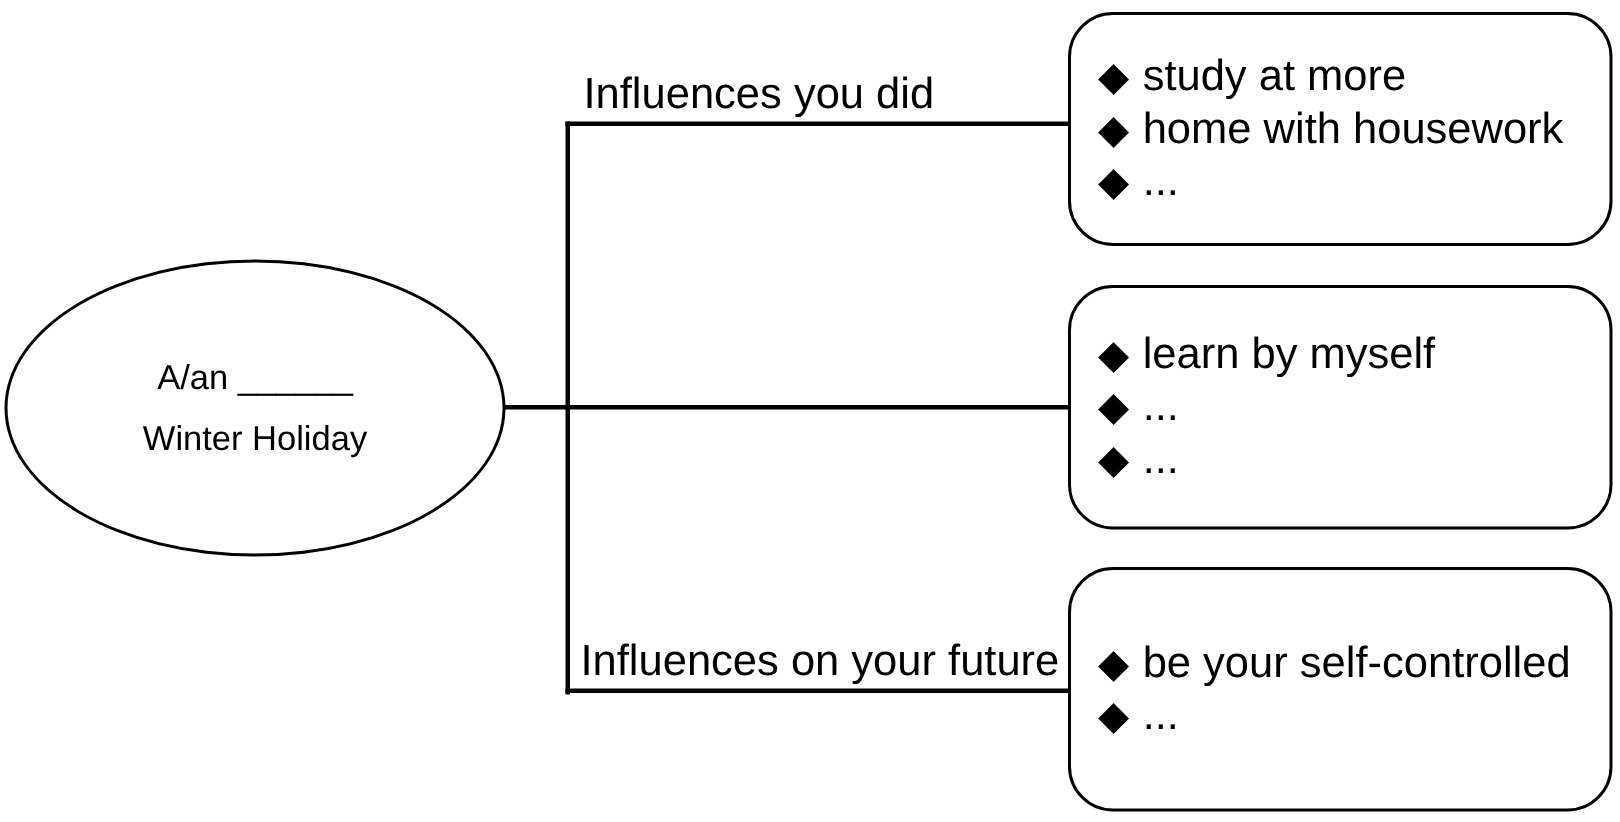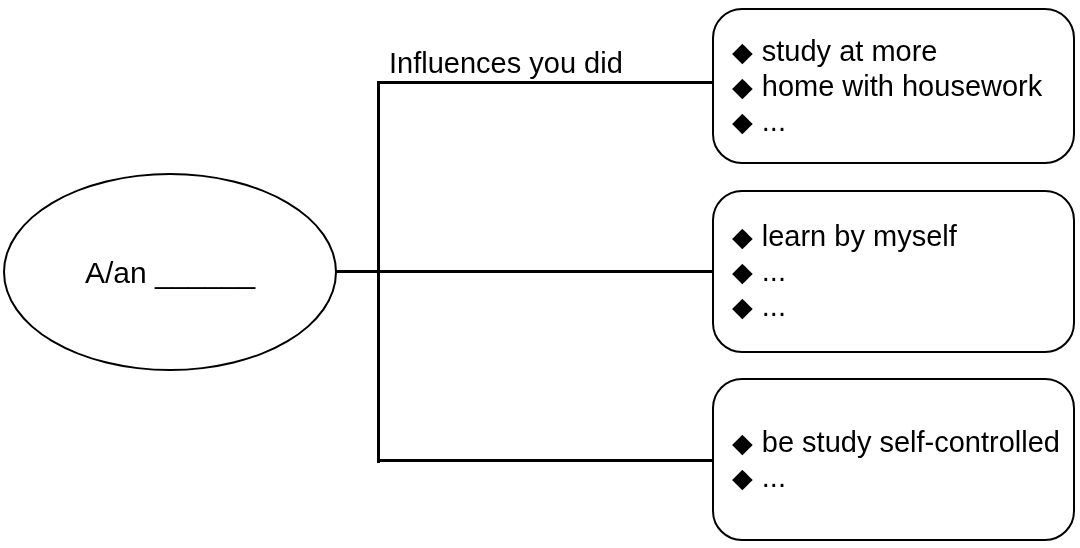--- a/index.html
+++ b/index.html
@@ -17,21 +17,21 @@
     left: 3px; top: 173px;
     width: 334px; height: 198px;
     border: 2.5px solid #000;
     border-radius: 50%;
     box-sizing: border-box;
     display: flex;
     flex-direction: column;
     align-items: center;
     justify-content: center;
     text-align: left;
-    font-size: 30px;
+    font-size: 23px;
     line-height: 41px;
     white-space: nowrap;
   }
   .line { position: absolute; background: #000; }
   .line-stub     { left: 336px; top: 270px; width: 43px;  height: 3px; }
   .line-trunk    { left: 377px; top: 81px;  width: 3px;   height: 382px; }
   .line-branch-1 { left: 377px; top: 81px;  width: 336px; height: 3px; }
   .line-branch-2 { left: 377px; top: 270px; width: 336px; height: 3px; }
   .line-branch-3 { left: 377px; top: 459px; width: 336px; height: 3px; }
   .branch-label {
@@ -73,29 +73,31 @@
     flex: 0 0 auto;
   }
 </style>
 </head>
 <body>
 
 <div class="stage">
 
   <div class="root-ellipse">
     <div>A/an ______</div>
+    <div>Winter Holiday</div>
   </div>
 
   <div class="line line-stub"></div>
   <div class="line line-trunk"></div>
   <div class="line line-branch-1"></div>
   <div class="line line-branch-2"></div>
   <div class="line line-branch-3"></div>
 
   <div class="branch-label branch-label-1">Influences you did</div>
+  <div class="branch-label branch-label-3">Influences on your future</div>
 
   <div class="node-box node-box-1">
     <div class="list-item">
       <span class="bullet">◆</span>
       <span>study at more</span>
     </div>
     <div class="list-item">
       <span class="bullet">◆</span>
       <span>home with housework</span>
     </div>
@@ -116,21 +118,21 @@
     </div>
     <div class="list-item">
       <span class="bullet">◆</span>
       <span>...</span>
     </div>
   </div>
 
   <div class="node-box node-box-3">
     <div class="list-item">
       <span class="bullet">◆</span>
-      <span>be study self-controlled</span>
+      <span>be your self-controlled</span>
     </div>
     <div class="list-item">
       <span class="bullet">◆</span>
       <span>...</span>
     </div>
   </div>
 
 </div>
 
 </body></html>

